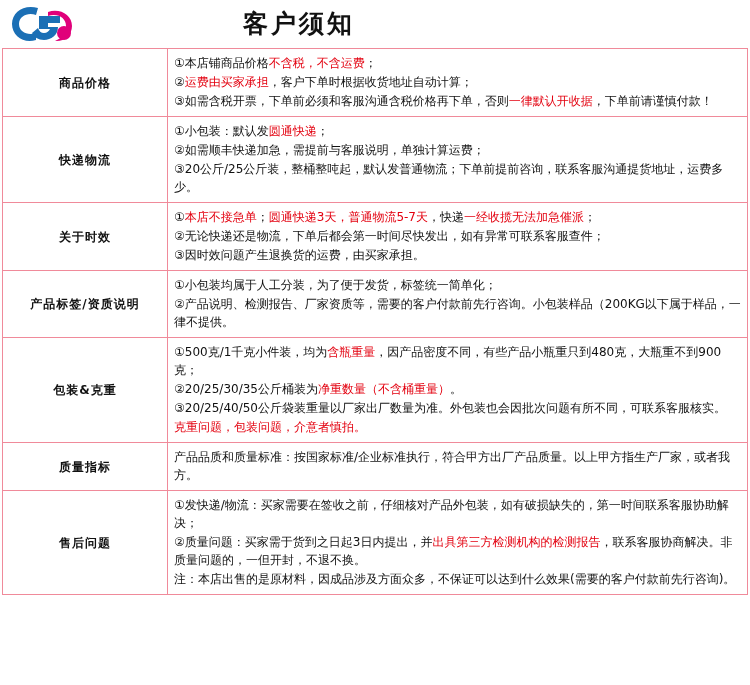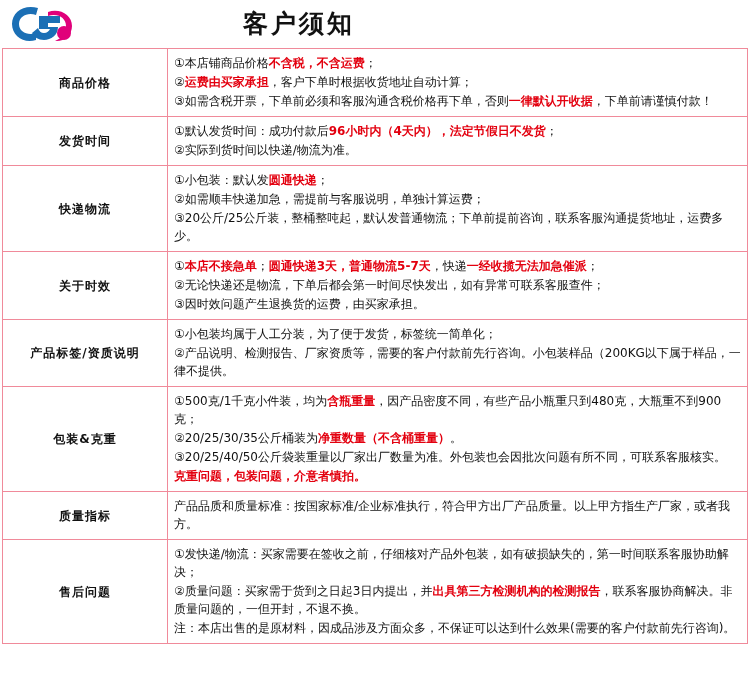--- a/index.html
+++ b/index.html
@@ -67,21 +67,20 @@
     text-align: left;
     font-size: 12.2px;
     color: #1a1a1a;
     padding: 6px 8px;
   }
   td.content p {
     margin: 0 0 1px 0;
   }
   .red {
     color: #e3000f;
-    font-weight: bold;
   }
   .blk {
     color: #111;
   }
 </style>
 </head>
 <body>
 
 <div class="page">
 
@@ -98,27 +97,20 @@
   </div>
 
   <table class="notice">
     <tbody>
         <tr>
           <td class="label">商品价格</td>
           <td class="content">
             <p><span class="blk">①本店铺商品价格</span><span class="red">不含税，不含运费</span><span class="blk">；</span></p>
             <p><span class="blk">②</span><span class="red">运费由买家承担</span><span class="blk">，客户下单时根据收货地址自动计算；</span></p>
             <p><span class="blk">③如需含税开票，下单前必须和客服沟通含税价格再下单，否则</span><span class="red">一律默认开收据</span><span class="blk">，下单前请谨慎付款！</span></p>
-          </td>
-        </tr>
-        <tr>
-          <td class="label">发货时间</td>
-          <td class="content">
-            <p><span class="blk">①默认发货时间：成功付款后</span><span class="red">96小时内（4天内），法定节假日不发货</span><span class="blk">；</span></p>
-            <p><span class="blk">②实际到货时间以快递/物流为准。</span></p>
           </td>
         </tr>
         <tr>
           <td class="label">快递物流</td>
           <td class="content">
             <p><span class="blk">①小包装：默认发</span><span class="red">圆通快递</span><span class="blk">；</span></p>
             <p><span class="blk">②如需顺丰快递加急，需提前与客服说明，单独计算运费；</span></p>
             <p><span class="blk">③20公斤/25公斤装，整桶整吨起，默认发普通物流；下单前提前咨询，联系客服沟通提货地址，运费多少。</span></p>
           </td>
         </tr>

